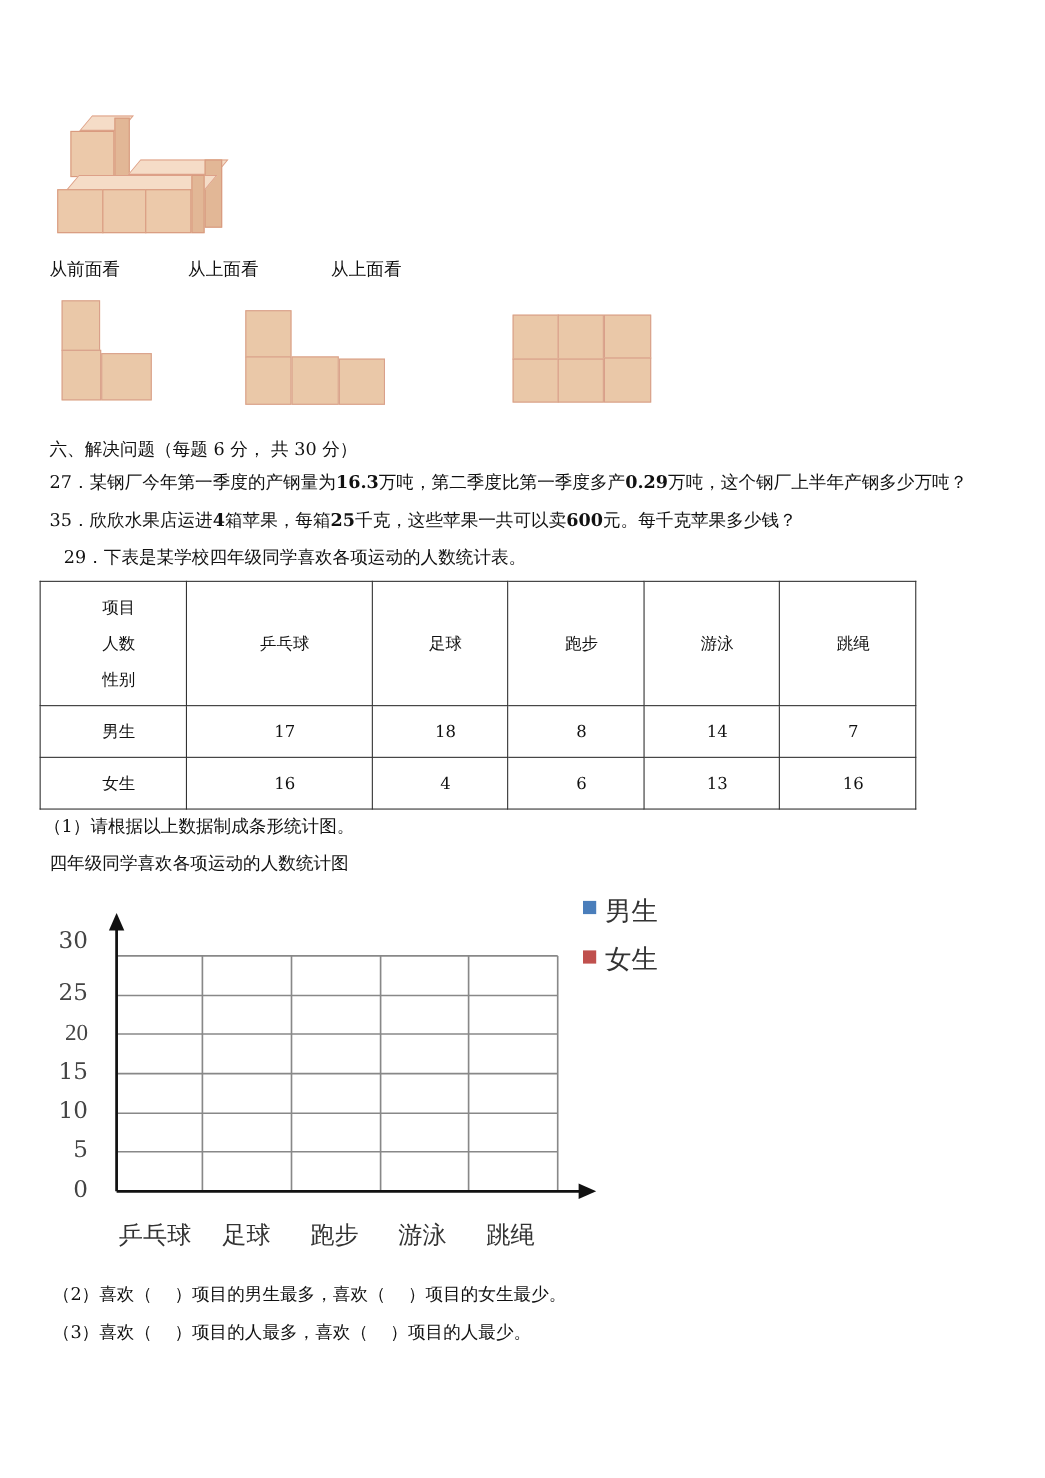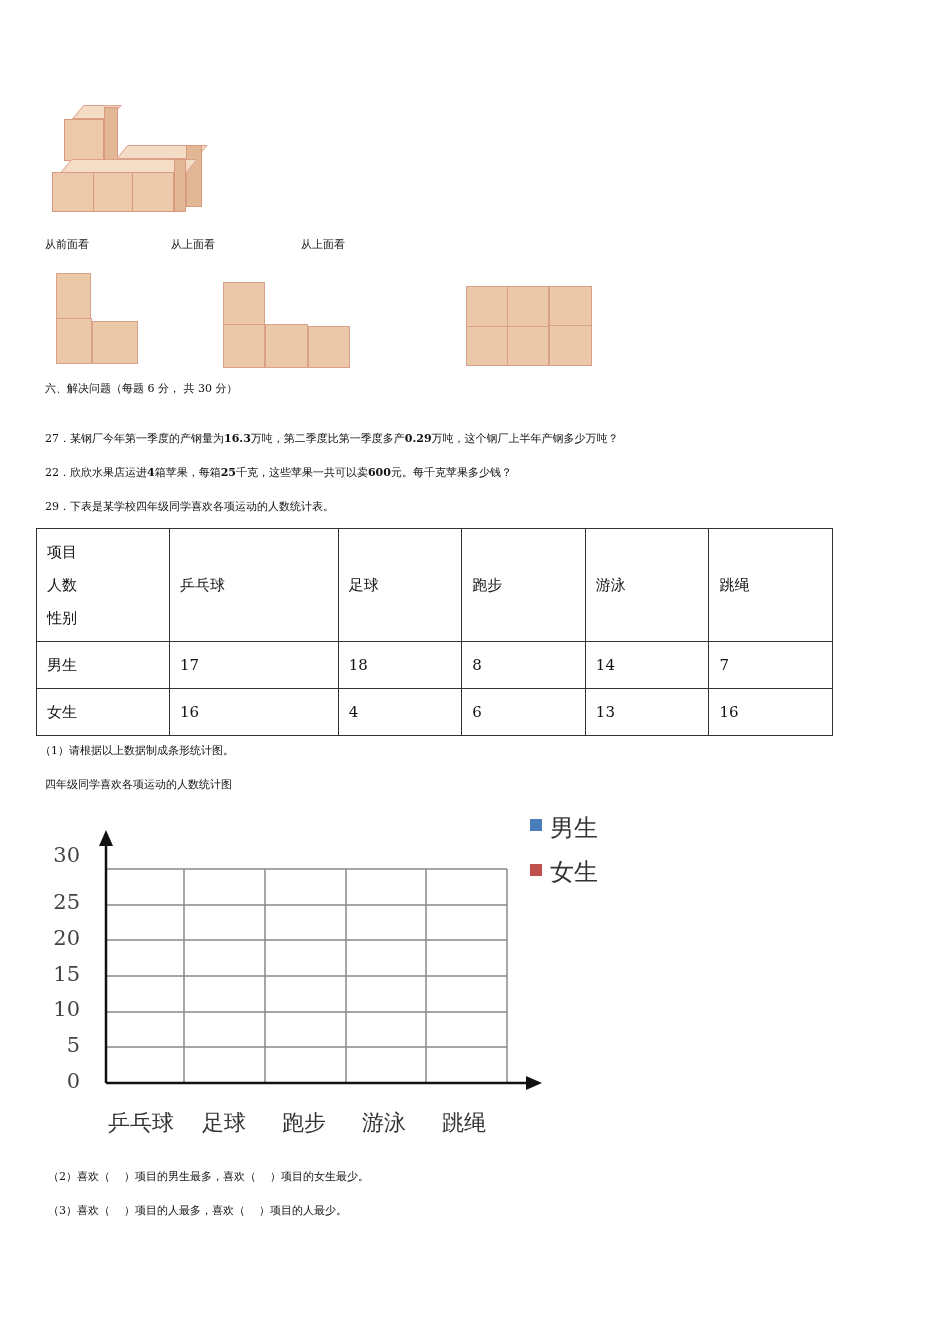--- a/index.html
+++ b/index.html
@@ -1,28 +1,28 @@
 <!DOCTYPE html>
 <html><head>
   <meta charset="utf-8">
   <style>
     html, body { margin:0; padding:0; background:#ffffff; }
     body { width:950px; height:1344px; position:relative; overflow:hidden;
            font-family:"DejaVu Serif","Liberation Serif",serif; color:#111; }
     .abs { position:absolute; }
-    .txt { font-size:11px; line-height:18px; white-space:nowrap; }
+    .txt { font-size:16px; line-height:18px; white-space:nowrap; }
     .bold { font-weight:bold; }
     .face { position:absolute; box-sizing:border-box; }
     .front { background:#ecc9aa; border:1px solid #d99a7f; }
     .top   { background:#f5dcc7; border:1px solid #dda088; }
     .side  { background:#e2b796; border:1px solid #d99a7f; }
     .sq { position:absolute; box-sizing:border-box; background:#eac8a8; border:1.5px solid #d9a08a; }
     table.stats { position:absolute; left:36px; top:528px; border-collapse:collapse; width:797px; }
     table.stats td { border:1.5px solid #333; vertical-align:middle; padding:0 0 0 10px;
-                     font-size:15px; height:46px; }
+                     font-size:15px; height:46px;text-align:center; }
     table.stats tr.head td { height:112px; }
     .hdr-line { display:block; line-height:33px; }
     .num { font-weight:normal; }
     .legend-sw { position:absolute; width:12px; height:12px; }
     .legend-lbl { position:absolute; font-family:"DejaVu Sans","Liberation Sans",sans-serif; font-size:24px; color:#333; }
     .ytick { position:absolute; font-family:"DejaVu Serif",serif; font-size:21px; color:#444; width:40px; text-align:right; }
     .xcat { position:absolute; font-family:"DejaVu Sans",sans-serif; font-size:22px; color:#333; }
   </style>
 </head>
 <body>
@@ -62,31 +62,31 @@
 
 <div class="abs" style="left:466px;top:286px;width:130px;height:84px;">
   <div class="sq" style="left:0;top:0;width:42px;height:41px;"></div>
   <div class="sq" style="left:41px;top:0;width:42px;height:41px;"></div>
   <div class="sq" style="left:83px;top:0;width:43px;height:40px;"></div>
   <div class="sq" style="left:0;top:40px;width:42px;height:40px;"></div>
   <div class="sq" style="left:41px;top:40px;width:42px;height:40px;"></div>
   <div class="sq" style="left:83px;top:39px;width:43px;height:41px;"></div>
 </div>
 
-<div class="abs txt" style="left:45px;top:380px;text-align:center;">六、解决问题（每题 6 分， 共 30 分）</div>
+<div class="abs txt" style="left:45px;top:400px;text-align:center;">六、解决问题（每题 6 分， 共 30 分）</div>
 
 <div class="abs txt" style="left:45px;top:430px;">
   <span>27．</span><span>某钢厂今年第一季度的产钢量为</span><span class="bold">16.3</span><span>万吨，第二季度比第一季度多产</span><span class="bold">0.29</span><span>万吨，这个钢厂上半年产钢多少万吨？</span>
 </div>
 
 <div class="abs txt" style="left:45px;top:464px;">
-  <span>22．</span><span>欣欣水果店运进</span><span class="bold">4</span><span>箱苹果，每箱</span><span class="bold">25</span><span>千克，这些苹果一共可以卖</span><span class="bold">600</span><span>元。每千克苹果多少钱？</span>
+  <span>35．</span><span>欣欣水果店运进</span><span class="bold">4</span><span>箱苹果，每箱</span><span class="bold">25</span><span>千克，这些苹果一共可以卖</span><span class="bold">600</span><span>元。每千克苹果多少钱？</span>
 </div>
 
-<div class="abs txt" style="left:45px;top:498px;text-align:center;">
+<div class="abs txt" style="left:58px;top:498px;text-align:center;">
   <span>29．</span><span>下表是某学校四年级同学喜欢各项运动的人数统计表。</span>
 </div>
 
 <table class="stats">
   <tbody>
       <tr class="head">
     <td style="width:122px;">
       <span class="hdr-line">项目</span>
       <span class="hdr-line">人数</span>
       <span class="hdr-line">性别</span>
@@ -140,21 +140,21 @@
     <g stroke="#111" stroke-width="2.5">
       <line x1="66" y1="30" x2="66" y2="273"></line>
       <line x1="66" y1="273" x2="490" y2="273"></line>
     </g>
     <polygon points="66,20 59,36 73,36" fill="#111"></polygon>
     <polygon points="502,273 486,266 486,280" fill="#111"></polygon>
   </svg>
 
   <div class="ytick" style="left:0px;top:33px;">30</div>
   <div class="ytick" style="left:0px;top:80px;">25</div>
-  <div class="ytick" style="left:0px;top:116px;">20</div>
+  <div class="ytick" style="left:0px;top:116px;font-family:Liberation Serif, serif;">20</div>
   <div class="ytick" style="left:0px;top:152px;">15</div>
   <div class="ytick" style="left:0px;top:187px;">10</div>
   <div class="ytick" style="left:0px;top:223px;">5</div>
   <div class="ytick" style="left:0px;top:259px;">0</div>
 
   <div class="xcat" style="left:68px;top:298px;">乒乓球</div>
   <div class="xcat" style="left:162px;top:298px;">足球</div>
   <div class="xcat" style="left:242px;top:298px;">跑步</div>
   <div class="xcat" style="left:322px;top:298px;">游泳</div>
   <div class="xcat" style="left:402px;top:298px;">跳绳</div>

